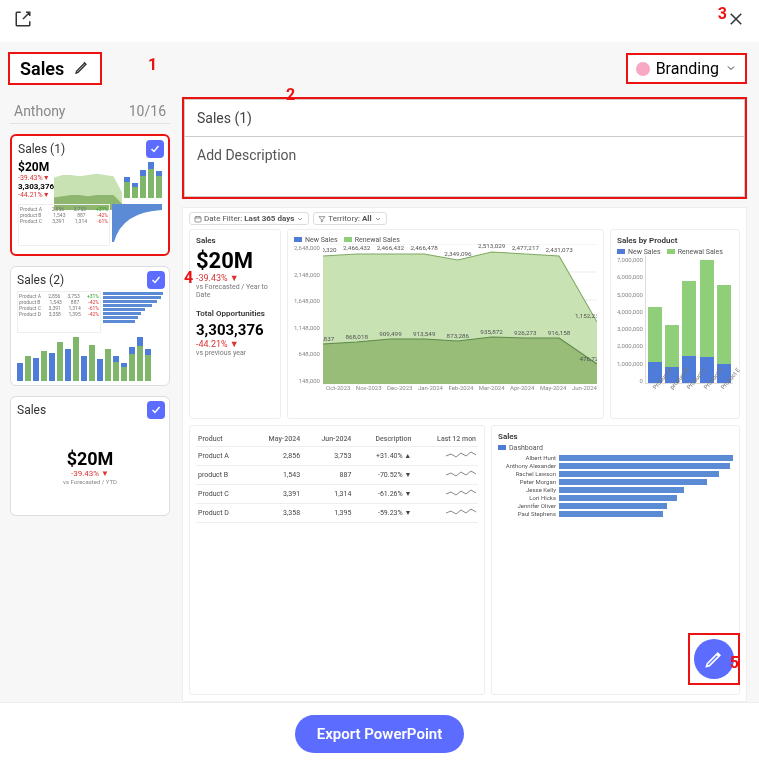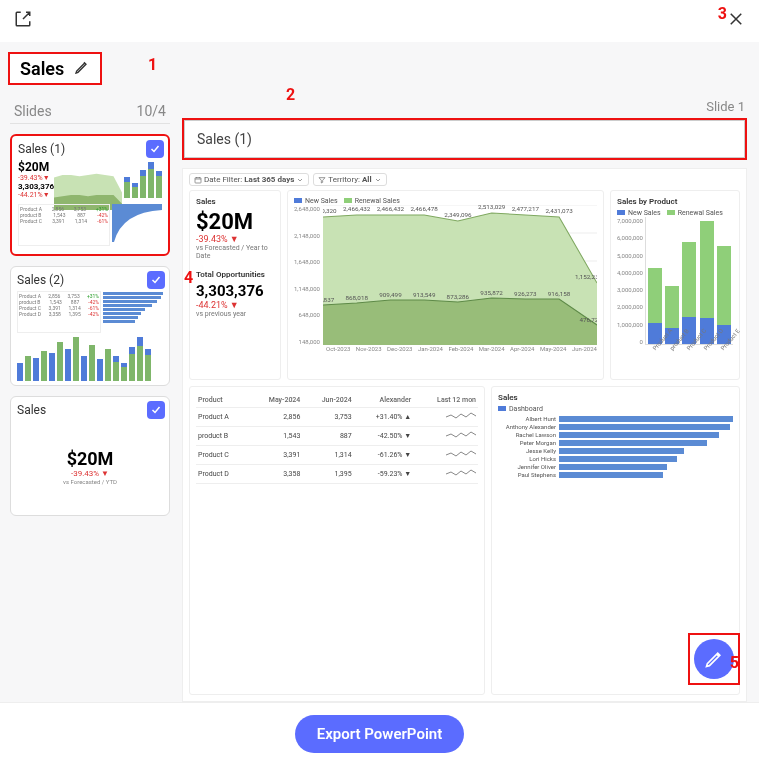--- a/index.html
+++ b/index.html
@@ -120,28 +120,37 @@
 
 <div class="titlebar">
   <div class="title-box">
     <span>Sales</span>
     <span>
       <svg width="16" height="16" viewBox="0 0 24 24" fill="none" stroke="#333" stroke-width="2">
               <path d="M3 21l3-1 12-12-2-2L4 18l-1 3zM15 5l2 2"></path>
             </svg>
     </span>
   </div>
+  <div class="branding-box">
+    <span class="brand-dot"></span>
+    <span>Branding</span>
+    <span>
+      <svg width="12" height="12" viewBox="0 0 24 24" stroke="#333" stroke-width="2" fill="none">
+              <path d="M6 9l6 6 6-6"></path>
+            </svg>
+    </span>
+  </div>
 </div>
 
 <div style="display:flex; flex:1; overflow:hidden;">
 
 <div class="sidebar">
   <div class="slides-header">
-    <span>Slides</span>
-    <span class="count">10/4</span>
+    <span>Anthony</span>
+    <span class="count">10/16</span>
   </div>
 
   <div class="thumb selected red-box">
     <div class="thumb-title">Sales (1)</div>
     <div class="thumb-check">
       <svg width="12" height="12" viewBox="0 0 24 24" stroke="#fff" stroke-width="3" fill="none">
                 <path d="M5 12l5 5 9-11"></path>
               </svg>
     </div>
     <div class="thumb-body">
@@ -296,24 +305,24 @@
     <div class="thumb-body" style="display:flex; align-items:center; justify-content:center; flex-direction:column;">
       <div style="font-size:18px; font-weight:700;">$20M</div>
       <div class="mini-text-red" style="font-size:8px;">-39.43% ▼</div>
       <div class="mini-text-sm">vs Forecasted / YTD</div>
     </div>
   </div>
 
 </div>
 
 <div class="main">
-  <div class="slide-indicator">Slide 1</div>
   <div class="slide-surface">
     <div class="title-desc-wrap">
       <div class="title-input">Sales (1)</div>
+      <div class="desc-input">Add Description</div>
     </div>
 
     <div class="preview">
       <div class="preview-top">
         <span class="pill">
           <svg width="8" height="8" viewBox="0 0 24 24" stroke="#666" fill="none" stroke-width="2">
                     <rect x="3" y="5" width="18" height="16" rx="2"></rect>
                     <path d="M3 9h18M8 3v4M16 3v4"></path>
                   </svg>
           <span>Date Filter:</span>
@@ -461,39 +470,39 @@
       </div>
 
       <div class="preview-row2">
         <div class="card" style="flex:1.2;">
           <table class="tbl">
             <thead>
                       <tr>
               <th>Product</th>
               <th>May-2024</th>
               <th>Jun-2024</th>
-              <th>Alexander</th>
+              <th>Description</th>
               <th>Last 12 mon</th>
             </tr>
                     </thead>
             <tbody id="tbl-body">
                       <tr>
                         <td>Product A</td>
                         <td>2,856</td>
                         <td>3,753</td>
                         <td class="up">+31.40% ▲</td>
                         <td><svg width="30" height="10">
                             <polyline points="0,6 5,4 10,7 15,3 20,6 25,2 30,5" fill="none" stroke="#888" stroke-width="1"></polyline>
                           </svg></td>
                       </tr>
                       <tr>
                         <td>product B</td>
                         <td>1,543</td>
                         <td>887</td>
-                        <td class="down">-42.50% ▼</td>
+                        <td class="down">-70.52% ▼</td>
                         <td><svg width="30" height="10">
                             <polyline points="0,6 5,4 10,7 15,3 20,6 25,2 30,5" fill="none" stroke="#888" stroke-width="1"></polyline>
                           </svg></td>
                       </tr>
                       <tr>
                         <td>Product C</td>
                         <td>3,391</td>
                         <td>1,314</td>
                         <td class="down">-61.26% ▼</td>
                         <td><svg width="30" height="10">

